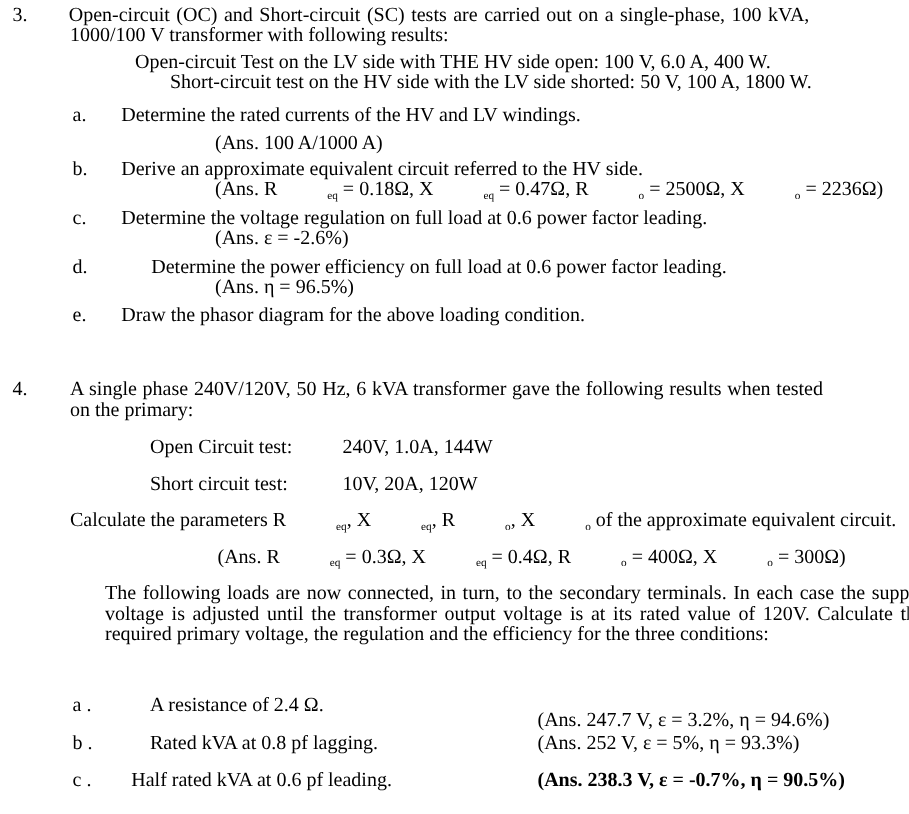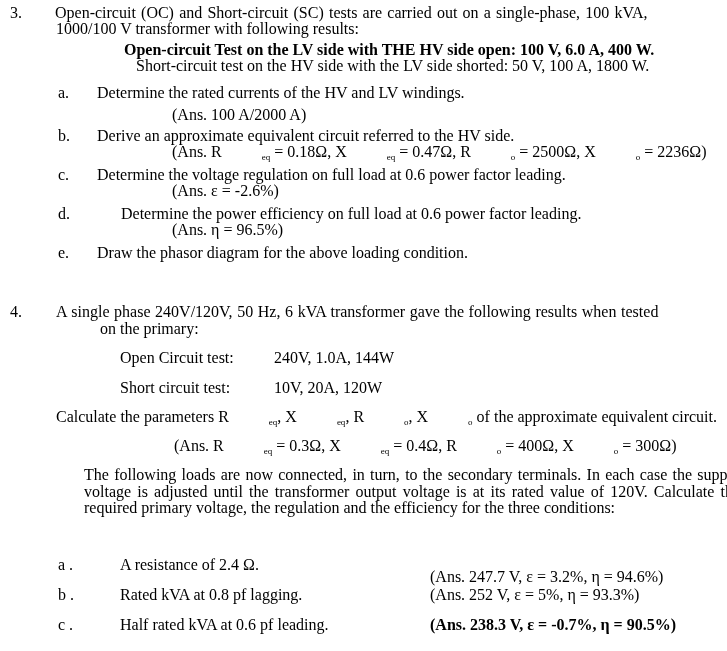--- a/index.html
+++ b/index.html
@@ -12,47 +12,47 @@
   .justify { text-align: justify; text-align-last: left; white-space: normal; margin-left: 28px; }
   sub { font-size: 9px; vertical-align: -3px; line-height: 0; padding-left: 40px; }
 </style>
 </head>
 <body>
 
 <div>
   <span class="abs" style="left:10px;top:5px;">3.</span>
   <span class="abs" style="left:44px;top:5px;word-spacing:1.2px;margin-left:11px;">Open-circuit (OC) and Short-circuit (SC) tests are carried out on a single-phase, 100 kVA,</span>
   <span class="abs" style="left:56px;top:21px;">1000/100 V transformer with following results:</span>
-  <span class="abs" style="left:124px;top:42px;font-weight:bold;">Open-circuit Test on the LV side with THE HV side open: 100 V, 6.0 A, 400 W.</span>
+  <span class="abs" style="left:108px;top:42px;">Open-circuit Test on the LV side with THE HV side open: 100 V, 6.0 A, 400 W.</span>
   <span class="abs" style="left:120px;top:58px;margin-left:16px;">Short-circuit test on the HV side with the LV side shorted: 50 V, 100 A, 1800 W.</span>
 
   <span class="abs" style="left:58px;top:85px;">a.</span>
   <span class="abs" style="left:97px;top:85px;">Determine the rated currents of the HV and LV windings.</span>
-  <span class="abs" style="left:172px;top:107px;">(Ans. 100 A/2000 A)</span>
+  <span class="abs" style="left:172px;top:107px;">(Ans. 100 A/1000 A)</span>
 
   <span class="abs" style="left:58px;top:128px;">b.</span>
   <span class="abs" style="left:97px;top:128px;">Derive an approximate equivalent circuit referred to the HV side.</span>
   <span class="abs" style="left:172px;top:144px;"><span>(Ans. R</span><sub>eq</sub><span> = 0.18Ω, X</span><sub>eq</sub><span> = 0.47Ω, R</span><sub>o</sub><span> = 2500Ω, X</span><sub>o</sub><span> = 2236Ω)</span></span>
 
   <span class="abs" style="left:58px;top:167px;">c.</span>
   <span class="abs" style="left:97px;top:167px;">Determine the voltage regulation on full load at 0.6 power factor leading.</span>
   <span class="abs" style="left:172px;top:183px;">(Ans. ε = -2.6%)</span>
 
   <span class="abs" style="left:58px;top:206px;">d.</span>
   <span class="abs" style="left:97px;top:206px;margin-left:24px;">Determine the power efficiency on full load at 0.6 power factor leading.</span>
   <span class="abs" style="left:172px;top:222px;">(Ans. η = 96.5%)</span>
 
   <span class="abs" style="left:58px;top:245px;">e.</span>
   <span class="abs" style="left:97px;top:245px;">Draw the phasor diagram for the above loading condition.</span>
 </div>
 
 <div>
   <span class="abs" style="left:10px;top:304px;">4.</span>
   <span class="abs" style="left:56px;top:304px;word-spacing:0.6px;">A single phase 240V/120V, 50 Hz, 6 kVA transformer gave the following results when tested</span>
-  <span class="abs" style="left:56px;top:321px;margin-left:44px;">on the primary:</span>
+  <span class="abs" style="left:56px;top:321px;">on the primary:</span>
 
   <span class="abs" style="left:120px;top:350px;">Open Circuit test:</span>
   <span class="abs" style="left:274px;top:350px;">240V, 1.0A, 144W</span>
   <span class="abs" style="left:120px;top:380px;">Short circuit test:</span>
   <span class="abs" style="left:274px;top:380px;">10V, 20A, 120W</span>
 
   <span class="abs" style="left:56px;top:409px;"><span>Calculate the parameters R</span><sub>eq</sub><span>, X</span><sub>eq</sub><span>, R</span><sub>o</sub><span>, X</span><sub>o</sub><span> of the approximate equivalent circuit.</span></span>
 
   <span class="abs" style="left:174px;top:438px;"><span>(Ans. R</span><sub>eq</sub><span> = 0.3Ω, X</span><sub>eq</sub><span> = 0.4Ω, R</span><sub>o</sub><span> = 400Ω, X</span><sub>o</sub><span> = 300Ω)</span></span>
 
@@ -60,15 +60,15 @@
 
   <span class="abs" style="left:58px;top:557px;">a .</span>
   <span class="abs" style="left:120px;top:557px;">A resistance of 2.4 Ω.</span>
   <span class="abs" style="left:430px;top:557px;margin-top:12px;">(Ans. 247.7 V, ε = 3.2%, η = 94.6%)</span>
 
   <span class="abs" style="left:58px;top:587px;">b .</span>
   <span class="abs" style="left:120px;top:587px;">Rated kVA at 0.8 pf lagging.</span>
   <span class="abs" style="left:430px;top:587px;">(Ans. 252 V, ε = 5%, η = 93.3%)</span>
 
   <span class="abs" style="left:58px;top:617px;">c .</span>
-  <span class="abs" style="left:120px;top:617px;">Half rated kVA at 0.6 pf leading.</span>
+  <span class="abs" style="left:105px;top:617px;">Half rated kVA at 0.6 pf leading.</span>
   <span class="abs" style="left:430px;top:617px;font-weight:bold;">(Ans. 238.3 V, ε = -0.7%, η = 90.5%)</span>
 </div>
 
 </body></html>

